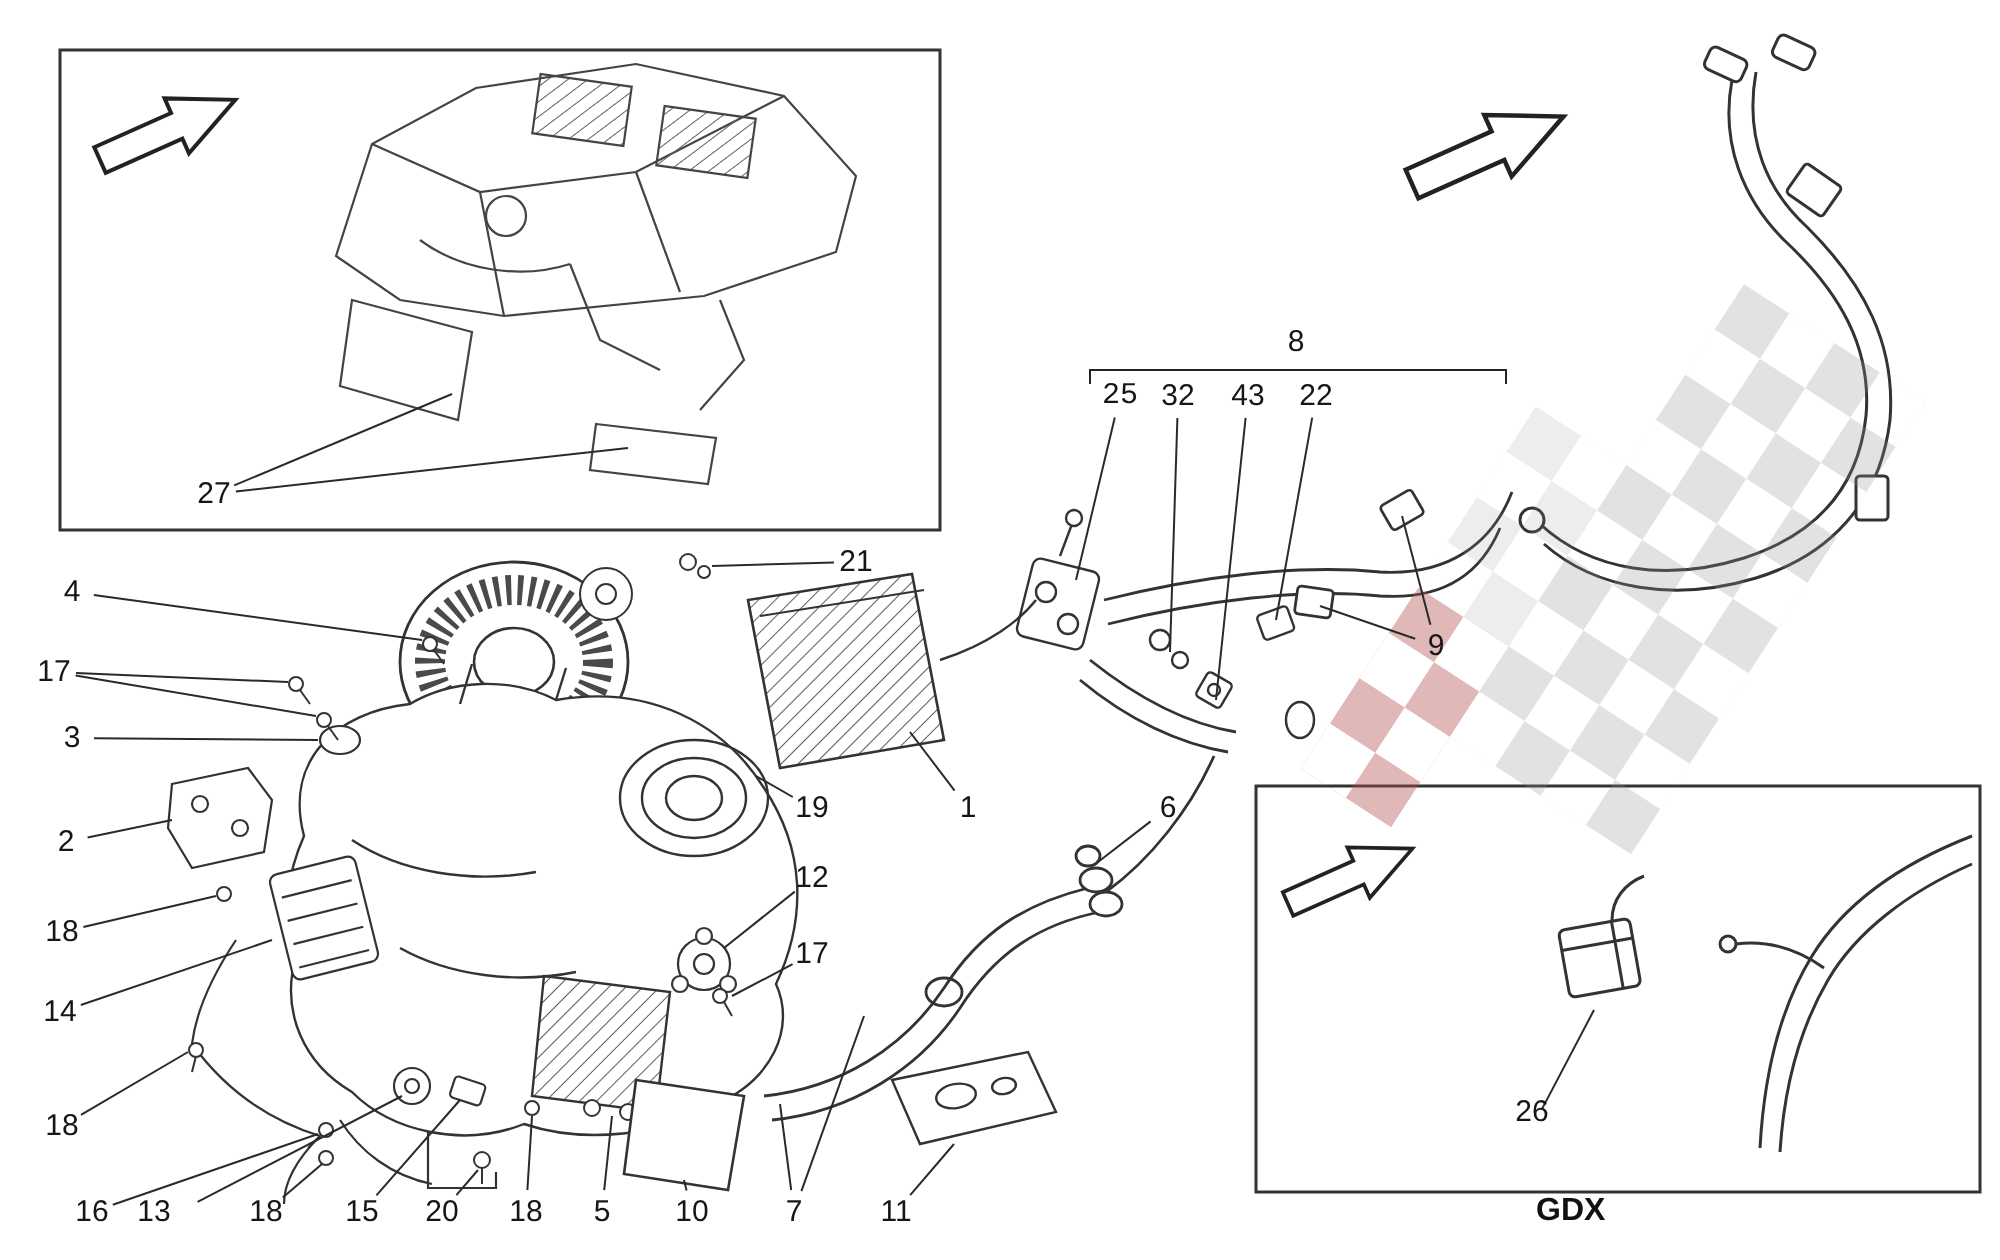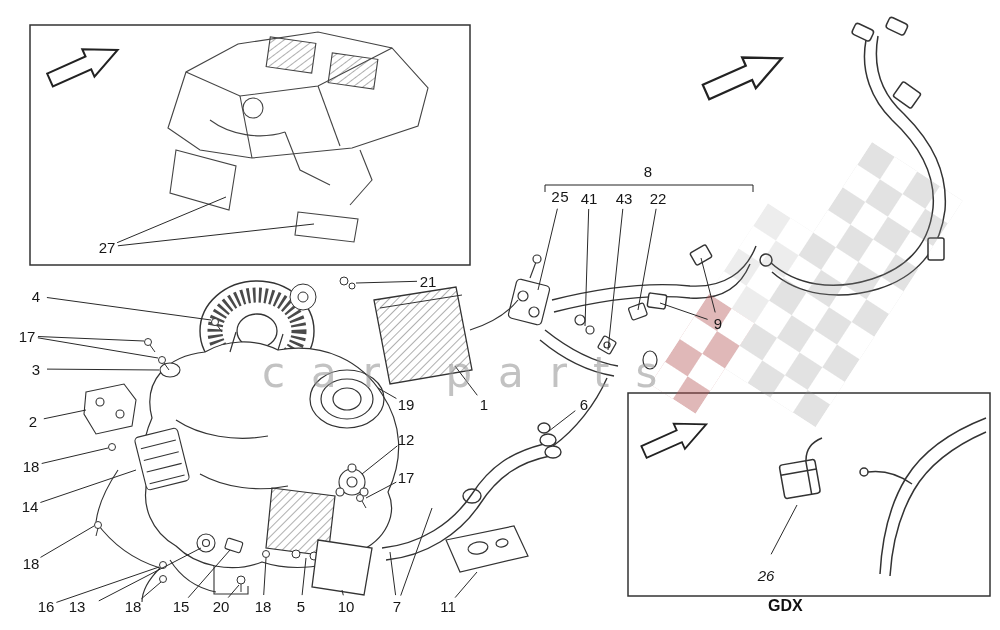--- a/index.html
+++ b/index.html
@@ -284,23 +284,22 @@
       <div class="callout" style="left: 397px; top: 606px;">7</div>
       <div class="callout" style="left: 448px; top: 606px;">11</div>
       <div class="callout" style="left: 428px; top: 281px;">21</div>
       <div class="callout" style="left: 406px; top: 404px;">19</div>
       <div class="callout" style="left: 484px; top: 404px;">1</div>
       <div class="callout" style="left: 406px; top: 439px;">12</div>
       <div class="callout" style="left: 406px; top: 477px;">17</div>
       <div class="callout" style="left: 584px; top: 404px;">6</div>
       <div class="callout" style="left: 648px; top: 171px;">8</div>
       <div class="callout" style="left: 560px; top: 198px; font-family: Liberation Mono, monospace;">25</div>
-      <div class="callout" style="left: 589px; top: 198px;">41</div>
+      <div class="callout" style="left: 589px; top: 198px;">32</div>
       <div class="callout" style="left: 624px; top: 198px;">43</div>
       <div class="callout" style="left: 658px; top: 198px;">22</div>
       <div class="callout" style="left: 718px; top: 323px;">9</div>
-      <div class="callout" style="left: 766px; top: 575px; font-style: italic;">26</div>
+      <div class="callout" style="left: 766px; top: 556px;">26</div>
     </div>
 
-  <div class="wm-sub">car parts</div>
 
   <div class="gdx">GDX</div>
 </div>
 
 </body></html>

